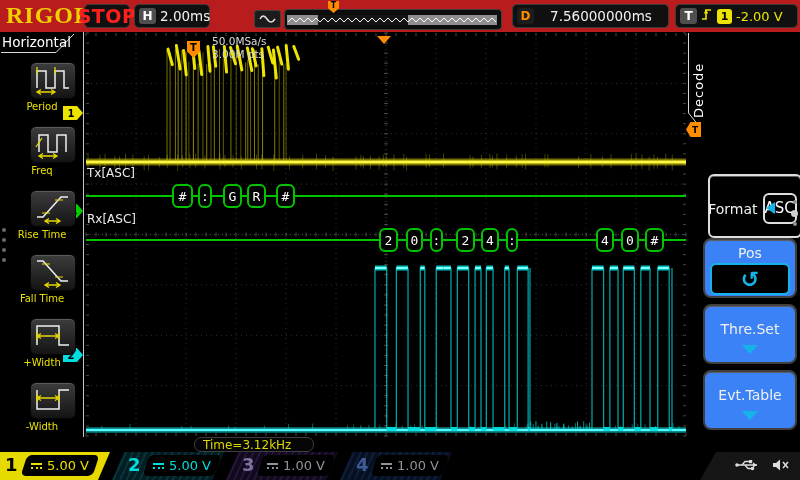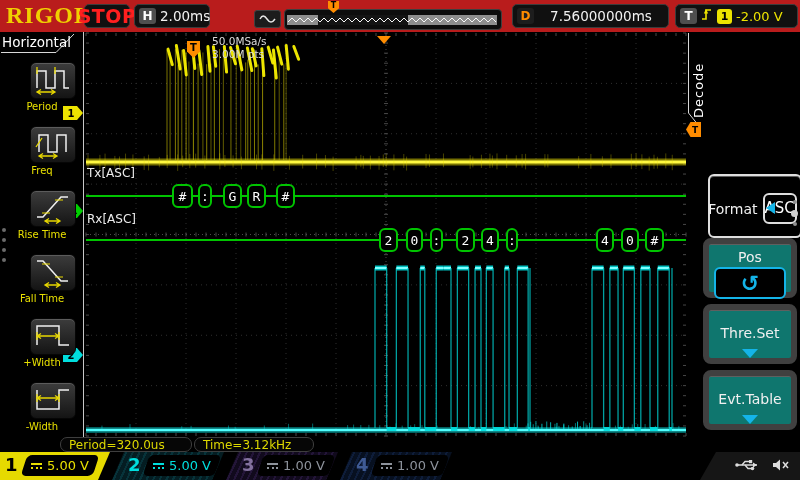--- a/index.html
+++ b/index.html
@@ -36,21 +36,21 @@
   .lm-title{position:absolute;left:2px;top:2px;width:80px;color:#fff;font-size:13.5px;}
   .lm-btn{position:absolute;left:30px;width:46px;height:37px;background:linear-gradient(#3c3c3c,#141414);
     border:1px solid #060606;border-radius:6px;box-shadow:inset 0 1px 0 #5c5c5c;
     display:flex;align-items:center;justify-content:center;box-sizing:border-box;}
   .lm-label{position:absolute;left:0;width:84px;text-align:center;color:#e8e000;font-size:10px;white-space:nowrap;}
   .ldot{position:absolute;width:4px;height:4px;border-radius:50%;background:#6a6a6a;}
   
   #right-menu{position:absolute;left:687px;top:32px;width:113px;height:420px;z-index:20;}
   #decode-tab{position:absolute;left:4px;top:10px;width:18px;height:76px;color:#fff;font-size:13px;
     writing-mode:vertical-rl;transform:rotate(180deg);letter-spacing:1px;}
-  .rm-btn{position:absolute;left:16px;width:94px;background:#0f766e;border:6px solid #404040;
+  .rm-btn{position:absolute;left:16px;width:94px;background:#3b82f6;border:2px solid #404040;
     border-radius:8px;box-shadow:inset 0 1px 0 #5f5f5f;box-sizing:border-box;}
   .rm-label{color:#f0f0f0;font-size:14px;text-align:center;margin-top:5px;}
   .rm-dropdown .rm-label{margin-top:15px;}
   .rm-select{position:relative;margin:4px 5px 0;height:31px;border:2px solid #dedede;border-radius:6px;
     display:flex;align-items:center;justify-content:center;color:#fff;font-size:15px;background:#000;box-sizing:border-box;}
   .tri-left{position:absolute;left:1px;width:0;height:0;border-top:6px solid transparent;
     border-bottom:6px solid transparent;border-right:9px solid #14b4e8;}
   .rm-posbox{margin:2px 5px 0;height:32px;border:2px solid #14b4e8;border-radius:6px;display:flex;
     align-items:center;justify-content:center;color:#14b4e8;font-size:22px;font-weight:bold;background:#000;box-sizing:border-box;}
   .rm-drop{width:0;height:0;margin:8px auto 0;border-left:8px solid transparent;
@@ -846,23 +846,20 @@
           <div class="rm-drop"></div>
         </div>
       </div>
     <div>
       <span class="rdot" style="left:106px;top:168px;width:4px;height:4px"></span>
       <span class="rdot" style="left:104px;top:178px;width:7px;height:7px;background:#cfcfcf"></span>
       <span class="rdot" style="left:106px;top:190px;width:4px;height:4px"></span>
     </div>
   </div>
 
-  <div class="mbox" style="left:60px;width:132px">
-    <span>Period=320.0us</span>
-  </div>
   <div class="mbox" style="left:194px;width:120px">
     <span>Time=3.12kHz</span>
   </div>
 
   <div id="bottom-bar">
     <div id="ch-blocks">
         <div class="chblock ch-1 on" style="left: 0px; width: 110px;">
           <span class="chnum">1</span>
           <span class="chval">
             <span class="chvalin">

